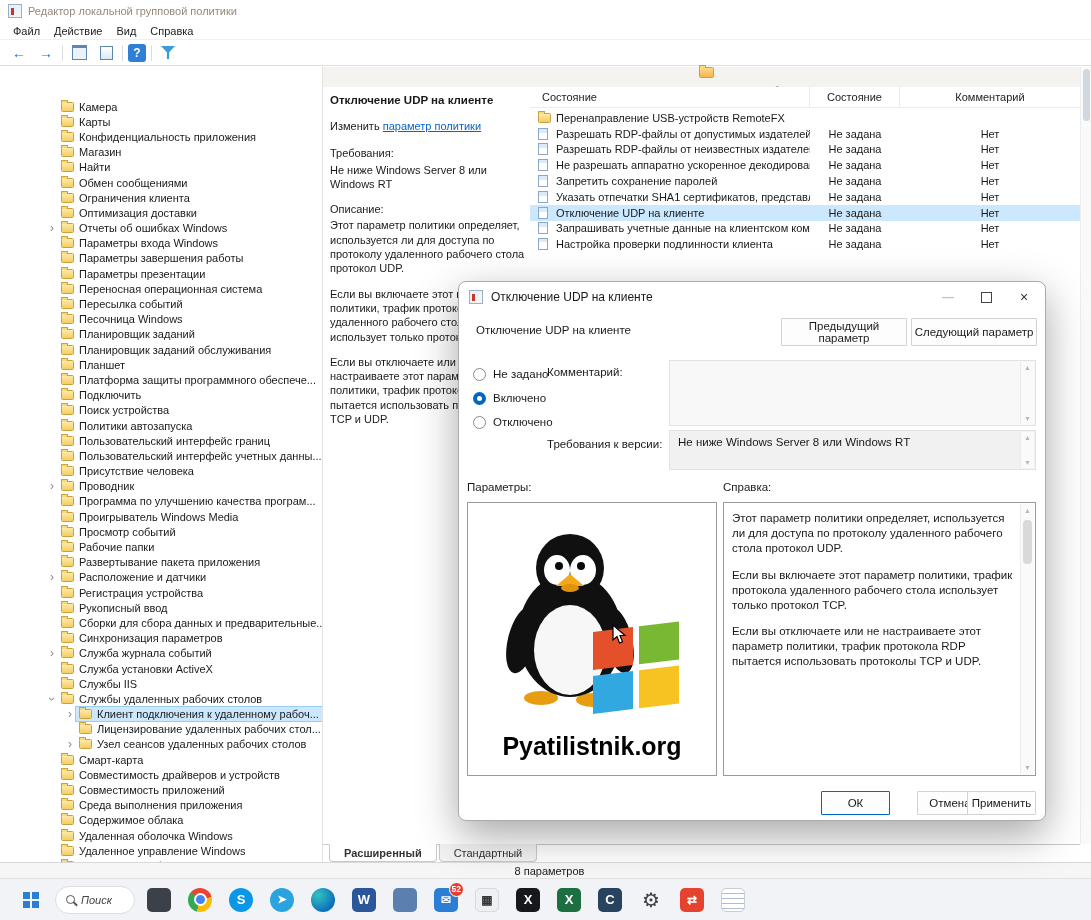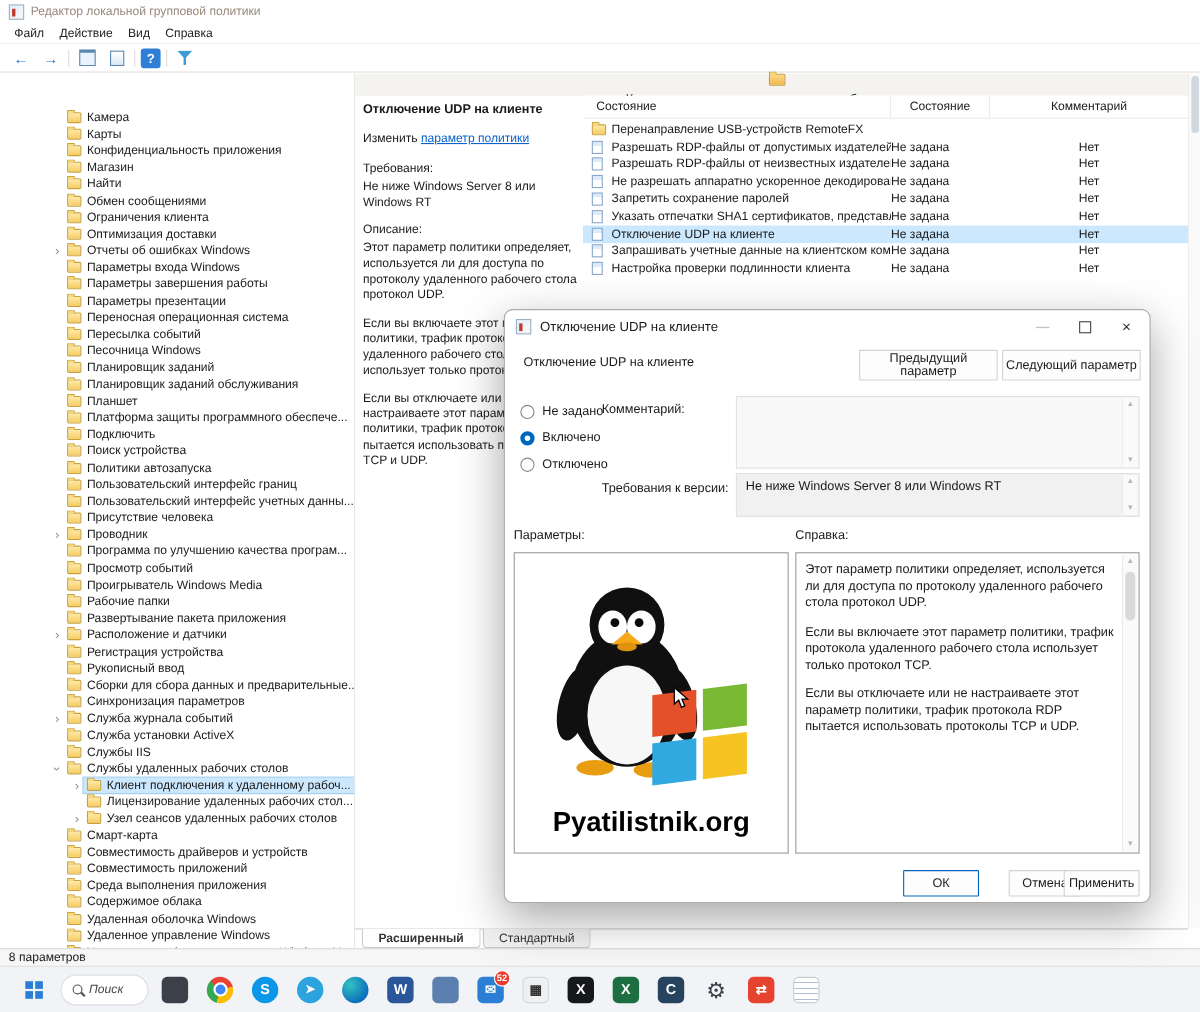--- a/index.html
+++ b/index.html
@@ -62,21 +62,21 @@
   .ch-comment { width:180px; display:flex; align-items:center; justify-content:center; }
   .plist { position:absolute; left:207px; top:43px; right:0; }
   .prow { display:flex; align-items:center; height:15.8px; padding-left:8px; font-size:11px; }
   .prow.selected { background:#cce8ff; }
   .pic { width:14px; flex:none; display:flex; }
   .psetting { width:10px; height:12px; border:1px solid #8aa6c9;
     background:linear-gradient(180deg,#dcebfa 0 35%,#fff 35%); }
   .pfold { display:none; }
   .prow.folder-row .pfold { display:block; }
   .pname { flex:1; white-space:nowrap; overflow:hidden; margin-left:4px; }
-  .pstate { width:90px; flex:none; text-align:left; }
+  .pstate { width:90px; flex:none; text-align:center; }
   .pcomment { width:180px; flex:none; text-align:center; }
 
   .details { position:absolute; left:7px; top:26px; width:197px; font-size:11px; line-height:1.3; }
   .dtitle { font-weight:bold; font-size:11.5px; margin-bottom:11px; }
   .dedit { margin-bottom:13px; }
   .dlink { color:#0a63c9; text-decoration:underline; cursor:pointer; }
   .dlabel { margin-bottom:2px; }
   .dreq { margin-bottom:11px; }
   .details p { margin-bottom:11px; }
 
@@ -84,21 +84,21 @@
     display:flex; gap:2px; padding-left:6px; font-size:11px; background:#fff; }
   .tab { padding:0 14px; display:flex; align-items:center; color:#333;
     border:1px solid #c9c9c9; border-top:none; border-radius:0 0 4px 4px; margin-top:-1px; background:#f2f2f2; }
   .tab.active { background:#fff; border-top:1px solid #fff; font-weight:bold; }
 
   .vscroll { position:absolute; right:0; top:67px; bottom:76px; width:11px;
     background:#fafafa; border-left:1px solid #ededed; }
   .vthumb { position:absolute; top:2px; left:2px; width:7px; height:52px; background:#cfd8de; border-radius:4px; }
 
   .statusbar { position:absolute; left:0; right:0; bottom:42px; height:16px; background:#f6f6f6;
-    border-top:1px solid #d9d9d9; display:flex; align-items:center; padding-left:8px; font-size:11px; }
+    border-top:1px solid #d9d9d9; display:flex; align-items:center; padding-left:8px; font-size:11px;justify-content:center; }
 
   
   .dialog { position:absolute; left:458px; top:281px; width:588px; height:540px; background:#fff;
     border:1px solid #ababab; border-radius:8px; box-shadow:0 14px 42px rgba(0,0,0,.35);
     font-size:11.5px; z-index:10; }
   .dlg-title { height:30px; display:flex; align-items:center; gap:8px; padding:0 6px 0 10px; font-size:12px; }
   .dlg-title-text { flex:1; }
   .dlg-ctl { width:30px; height:24px; display:grid; place-items:center; border-radius:4px; color:#333; }
   .dlg-min { color:#c3c3c3; font-weight:bold; }
   .dlg-max::before { content:""; width:9px; height:9px; border:1px solid #444; display:block; }
@@ -426,29 +426,29 @@
       <span class="titem">
         <span class="folder"></span>
         <span class="tlabel">Программа по улучшению качества програм...</span>
       </span>
     </div>
 
     <div class="trow">
       <span class="chev">›</span>
       <span class="titem">
         <span class="folder"></span>
+        <span class="tlabel">Проигрыватель Windows Media</span>
+      </span>
+    </div>
+
+    <div class="trow">
+      <span class="chev">›</span>
+      <span class="titem">
+        <span class="folder"></span>
         <span class="tlabel">Просмотр событий</span>
-      </span>
-    </div>
-
-    <div class="trow">
-      <span class="chev">›</span>
-      <span class="titem">
-        <span class="folder"></span>
-        <span class="tlabel">Проигрыватель Windows Media</span>
       </span>
     </div>
 
     <div class="trow">
       <span class="chev">›</span>
       <span class="titem">
         <span class="folder"></span>
         <span class="tlabel">Рабочие папки</span>
       </span>
     </div>

